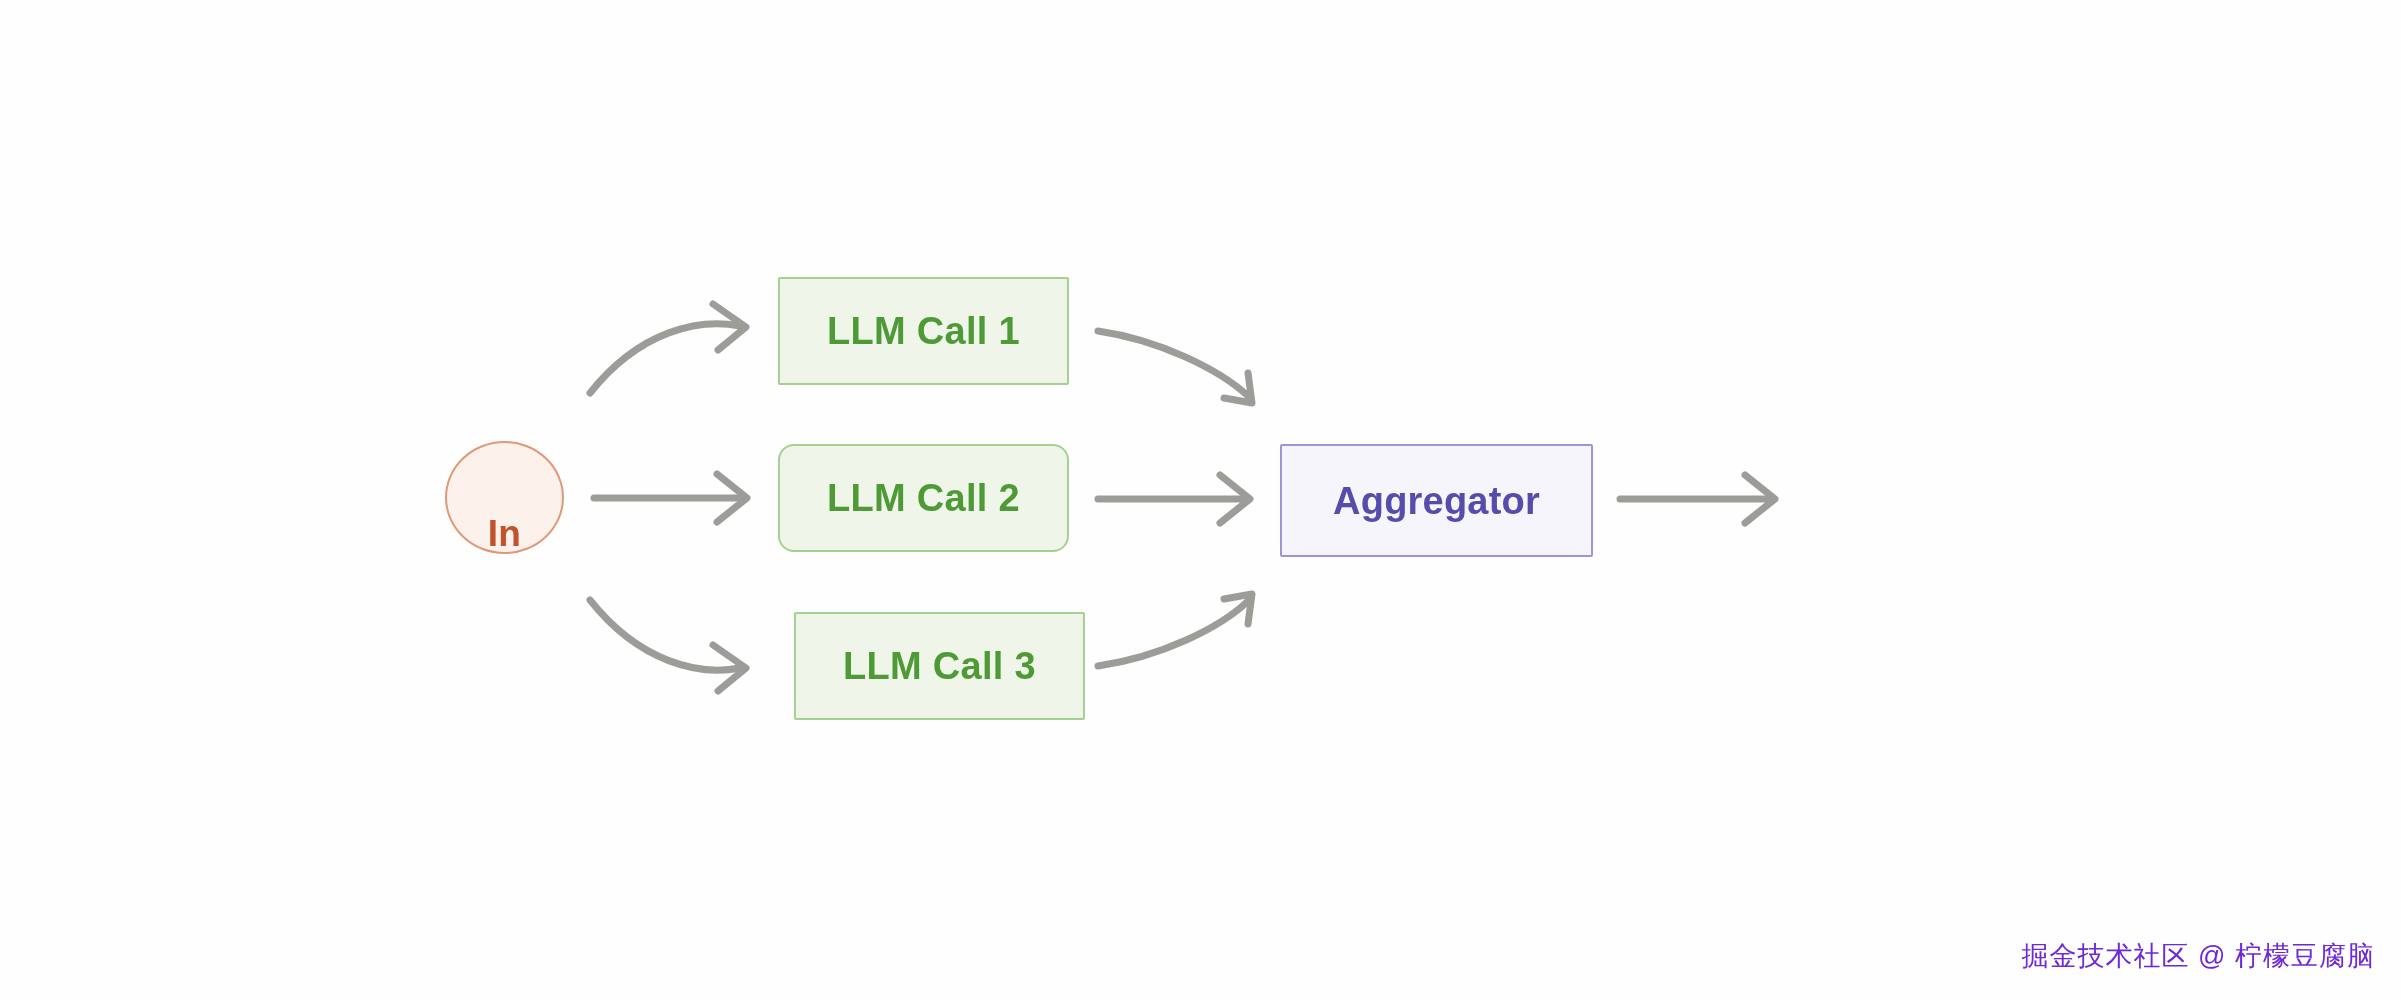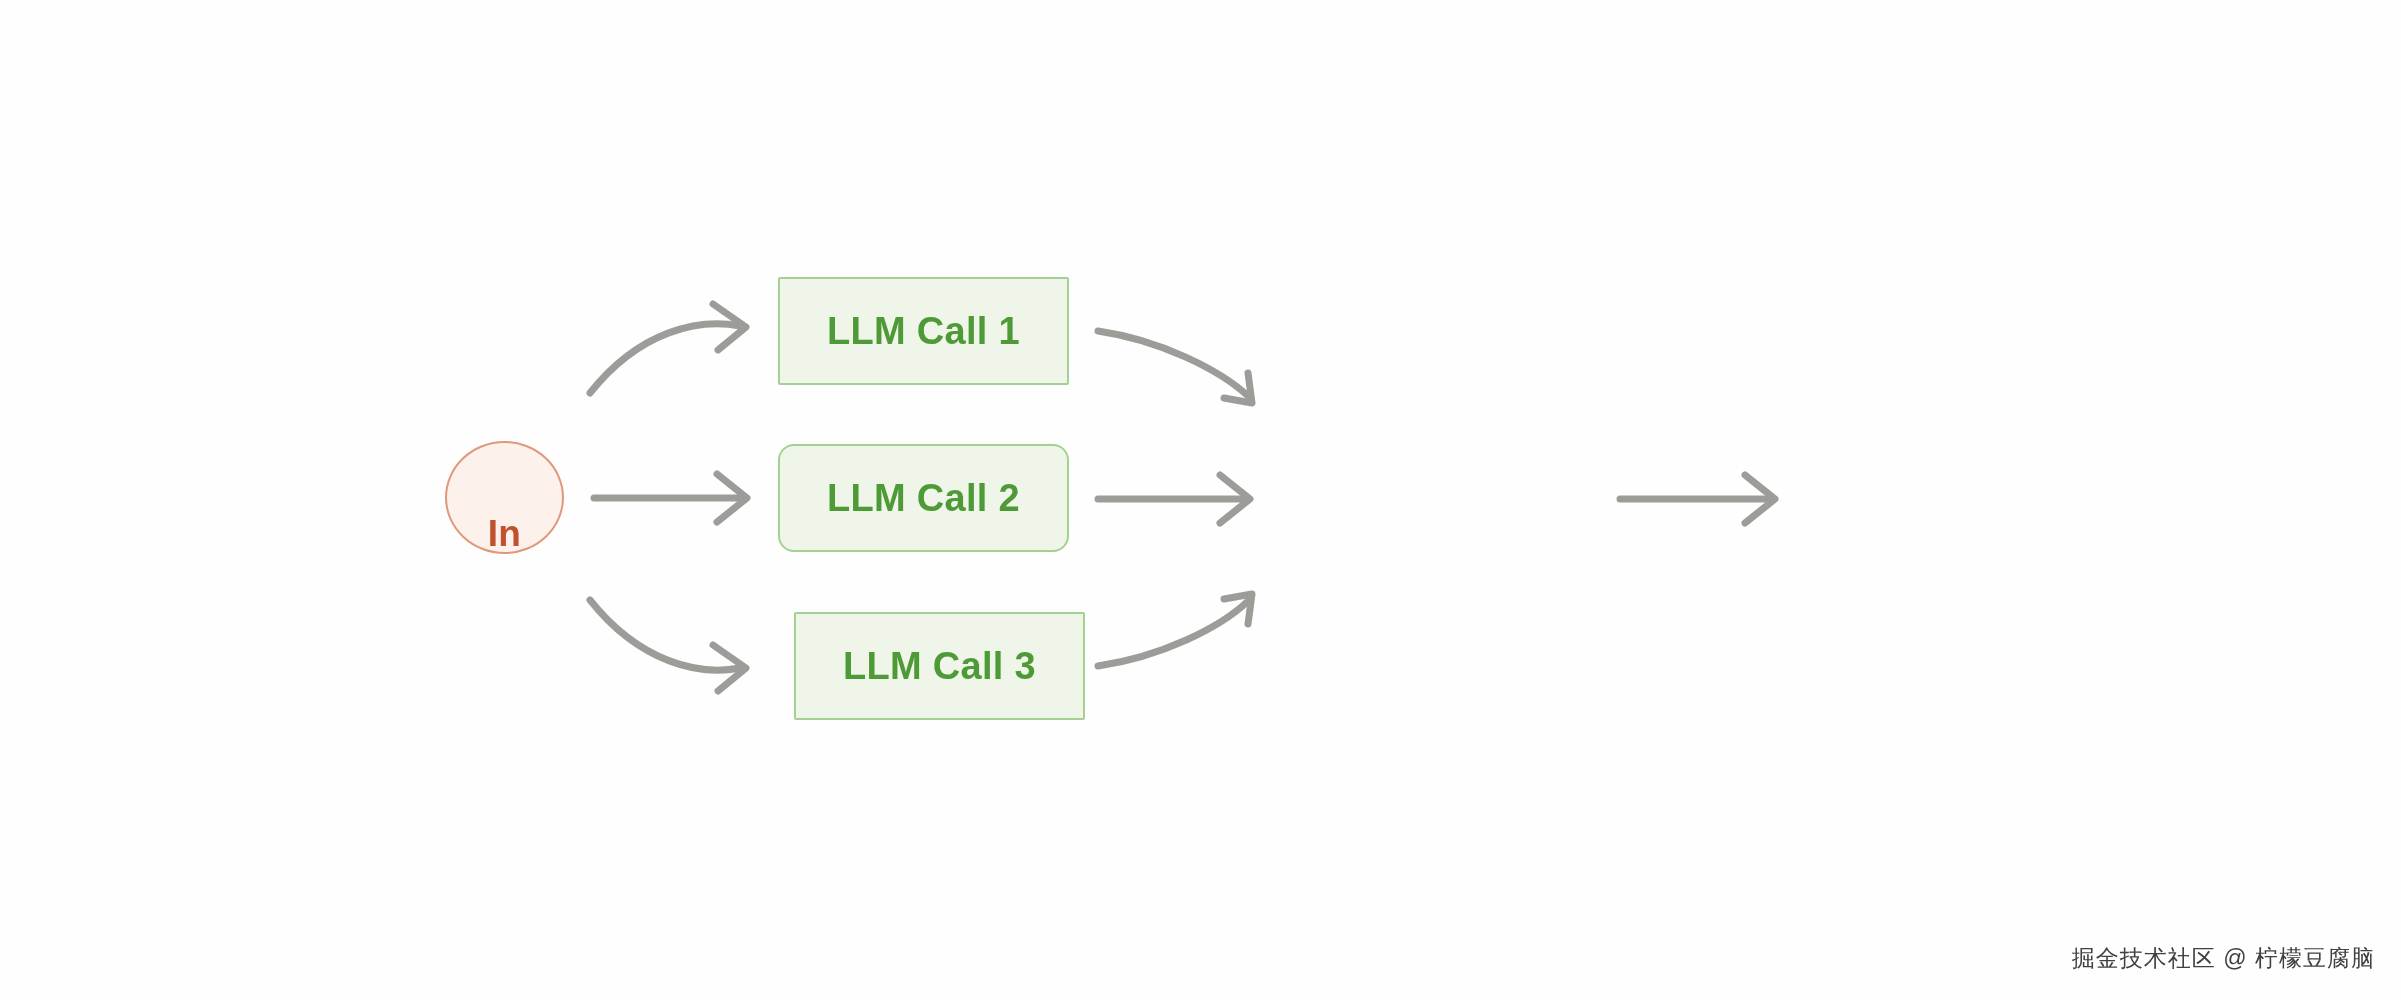--- a/index.html
+++ b/index.html
@@ -90,22 +90,22 @@
     font-weight: 700;
     font-size: 38px;
     letter-spacing: 0.2px;
     border-radius: 2px;
   }
   
   .watermark {
     position: absolute;
     right: 26px;
     bottom: 26px;
-    font-size: 23px;
-    color: #404040;
+    font-size: 27px;
+    color: #6d28d9;
     letter-spacing: 1px;
     white-space: nowrap;
     user-select: none;
   }
 </style>
 </head>
 <body>
 
 <div id="canvas">
 
@@ -160,17 +160,20 @@
   </div>
 
   <div class="node node-process node-call-2">
     <span>LLM Call 2</span>
   </div>
 
   <div class="node node-process node-call-3">
     <span>LLM Call 3</span>
   </div>
 
+  <div class="node node-aggregator">
+    <span>Aggregator</span>
+  </div>
 
 
   <div class="watermark">掘金技术社区 @ 柠檬豆腐脑</div>
 
 </div>
 
 </body></html>

